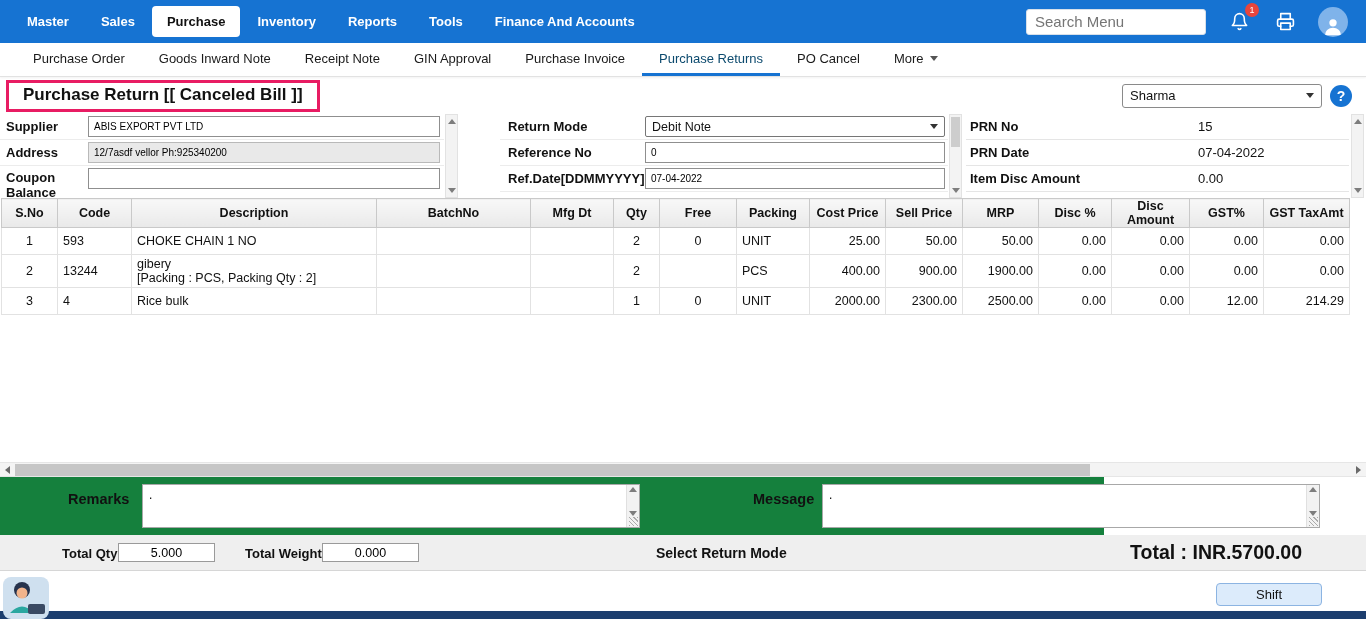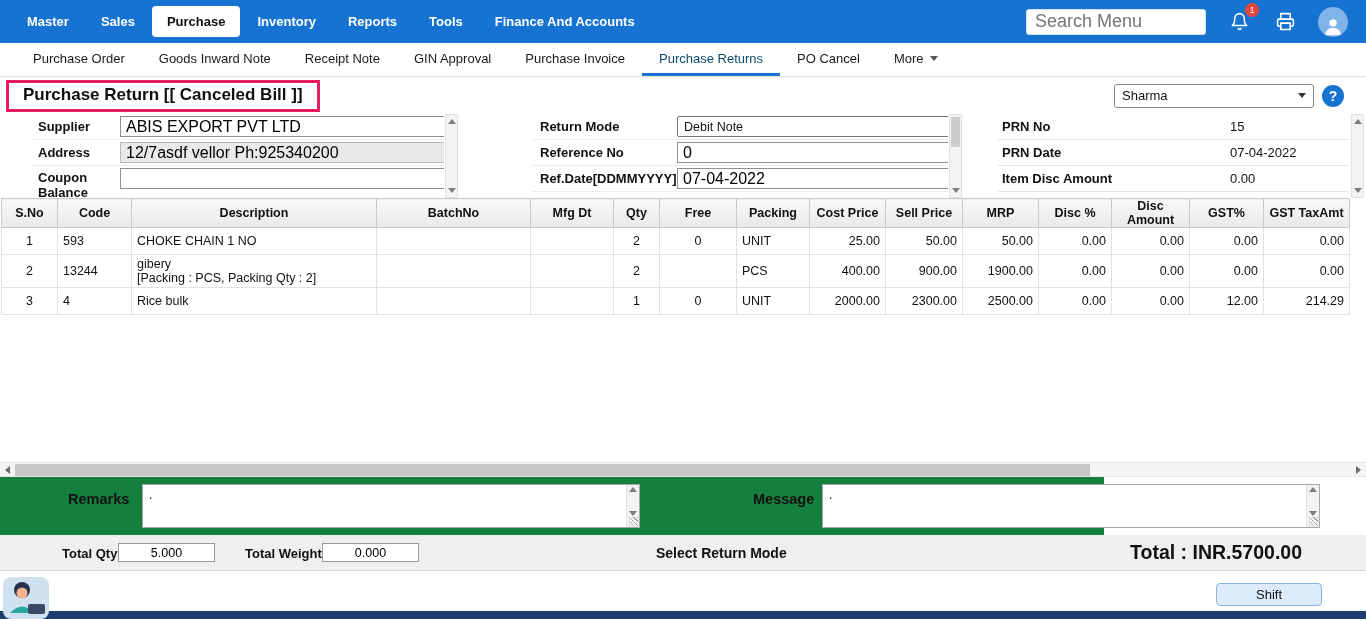--- a/index.html
+++ b/index.html
@@ -6,51 +6,51 @@
   html, body { width: 1366px; height: 619px; overflow: hidden; background: #fff;
     font-family: "Liberation Sans", "DejaVu Sans", sans-serif; color: #111; }
   .page { position: relative; width: 1366px; height: 619px; }
 
   
   .topbar { height: 43px; background: #1673d2; display: flex; align-items: center; padding: 0 12px; }
   .menu-wrap { display: flex; align-items: center; gap: 2px; }
   .menu-item { color: #fff; font-weight: bold; font-size: 13px; padding: 8px 15px; border-radius: 4px; cursor: pointer; white-space: nowrap; }
   .menu-item.active { background: #fff; color: #111; }
   .topbar-right { margin-left: auto; display: flex; align-items: center; gap: 20px; padding-right: 6px; }
-  .search-input { width: 180px; height: 26px; border: 1px solid #d7e0ea; border-radius: 3px; padding: 0 8px; font-size: 18px; outline: none; font-family: inherit; }
+  .search-input { width: 180px; height: 26px; border: 1px solid #d7e0ea; border-radius: 3px; padding: 0 8px; font-size: 15px; outline: none; font-family: inherit; }
   .iconbtn { position: relative; display: flex; align-items: center; justify-content: center; width: 26px; height: 26px; cursor: pointer; }
   .badge { position: absolute; top: -6px; right: -7px; min-width: 14px; height: 14px; padding: 0 3px;
     background: #e8453c; color: #fff; font-size: 9px; border-radius: 8px; display: flex; align-items: center; justify-content: center; }
   .avatar { width: 30px; height: 30px; border-radius: 50%; background: #7fb3ea; display: flex; align-items: flex-end; justify-content: center; overflow: hidden; cursor: pointer; }
 
   
   .tabbar { height: 34px; background: #fff; display: flex; align-items: stretch; padding-left: 16px;
     border-bottom: 1px solid #e2e2e2; box-shadow: 0 1px 2px rgba(0,0,0,0.05); }
   .tab { display: flex; align-items: center; padding: 0 17px; font-size: 13px; color: #1a1a1a; cursor: pointer; border-bottom: 3px solid transparent; white-space: nowrap; }
   .tab.active { color: #0c4a6e; border-bottom-color: #1673d2; }
   .caret { margin-left: 6px; width: 0; height: 0; border-left: 4px solid transparent; border-right: 4px solid transparent; border-top: 5px solid #555; }
 
   
   .title-row { height: 37px; display: flex; align-items: center; position: relative; }
   .title-box { margin-left: 6px; border: 3px solid #e81c63; padding: 2px 14px 4px 14px; font-size: 17px; font-weight: bold; }
-  .branch-area { margin-left: auto; display: flex; align-items: center; gap: 8px; padding-right: 22px; }
+  .branch-area { margin-left: auto; display: flex; align-items: center; gap: 8px; padding-right: 14px; }
   .branch-select { width: 200px; height: 24px; border: 1px solid #8a8a8a; border-radius: 3px; background: #fff; font-size: 13px;
     display: flex; align-items: center; justify-content: space-between; padding: 0 7px; cursor: pointer; }
   .sel-caret { width: 0; height: 0; border-left: 4px solid transparent; border-right: 4px solid transparent; border-top: 5px solid #333; }
   .help-circle { width: 22px; height: 22px; border-radius: 50%; background: #1673d2; color: #fff; font-weight: bold; font-size: 14px;
     display: flex; align-items: center; justify-content: center; cursor: pointer; }
 
   
   .form-area { position: relative; height: 84px; font-size: 13px; }
-  .fgroup { position: absolute; top: 0; height: 84px; overflow: hidden; padding-left: 32px; }
+  .fgroup { position: absolute; top: 0; height: 84px; overflow: hidden; }
   .frow { position: relative; height: 26px; border-bottom: 1px solid #ececec; }
   .flabel { position: absolute; left: 6px; top: 5px; font-weight: bold; }
   .ftext  { position: absolute; top: 5px; }
   .finput { position: absolute; top: 2px; height: 21px; border: 1px solid #8f8f8f; background: #fff; padding: 0 5px;
-    font-size: 16px; font-family: inherit; outline: none; }
+    font-size: 10px; font-family: inherit; outline: none; }
   .finput.gray { background: #e9e9e9; border-color: #b9b9b9; }
   .selectbox { position: absolute; top: 2px; height: 21px; border: 1px solid #767676; border-radius: 2px; background: #fff;
     display: flex; align-items: center; justify-content: space-between; padding: 0 6px; font-size: 12.5px; cursor: pointer; }
   .form-left  { left: 0;    width: 444px; }
   .form-mid   { left: 500px; width: 448px; }
   .form-right { left: 966px; width: 383px; }
   .form-left .finput { left: 88px; width: 352px; }
   .form-mid .flabel { left: 8px; }
   .form-mid .finput, .form-mid .selectbox { left: 145px; width: 300px; }
   .form-right .frow { border-bottom: 1px solid #e5e5e5; }

